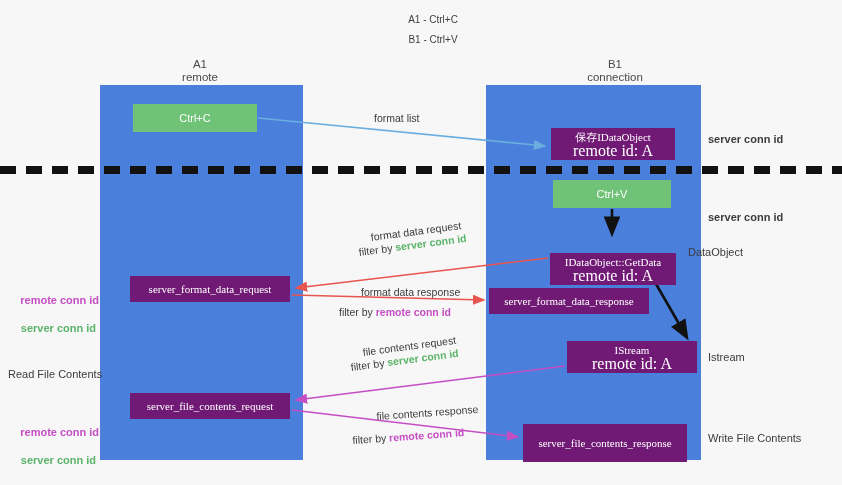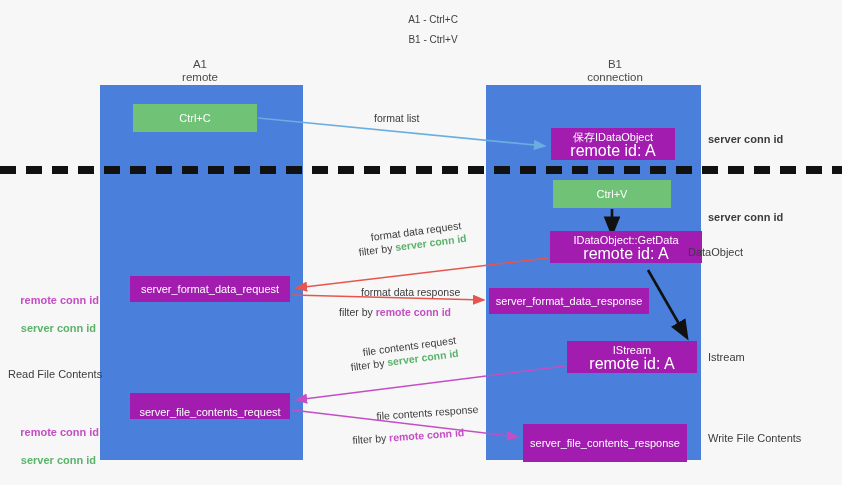--- a/index.html
+++ b/index.html
@@ -73,31 +73,31 @@
     flex-direction: column;
     align-items: center;
     justify-content: center;
     text-align: center;
     color: #ffffff;
     font-size: 11px;
     line-height: 13px;
     white-space: pre;
   }
   .node.green { background: #6fc276; }
-  .node.orange { background: #a21caf; }
+  .node.orange { background: #701a75; font-family: Liberation Serif, serif; }
   .node .l2 { font-size: 16px; }
 
   #n-ctrlc   { left: 133px; top: 104px; width: 124px; height: 28px; }
   #n-idata   { left: 551px; top: 128px; width: 124px; height: 32px; }
   #n-ctrlv   { left: 553px; top: 180px; width: 118px; height: 28px; }
-  #n-getdata { left: 550px; top: 231px; width: 152px; height: 32px; }
+  #n-getdata { left: 550px; top: 253px; width: 126px; height: 32px; }
   #n-sfdreq  { left: 130px; top: 276px; width: 160px; height: 26px; }
   #n-sfdres  { left: 489px; top: 288px; width: 160px; height: 26px; }
   #n-istream { left: 567px; top: 341px; width: 130px; height: 32px; }
-  #n-sfcreq  { left: 130px; top: 393px; width: 160px; height: 26px; justify-content: flex-end; }
+  #n-sfcreq  { left: 130px; top: 393px; width: 160px; height: 26px; }
   #n-sfcres  { left: 523px; top: 424px; width: 164px; height: 38px; }
 
   
   #arrows {
     left: 0; top: 0;
     width: 842px; height: 485px;
     pointer-events: none;
   }
 
   

